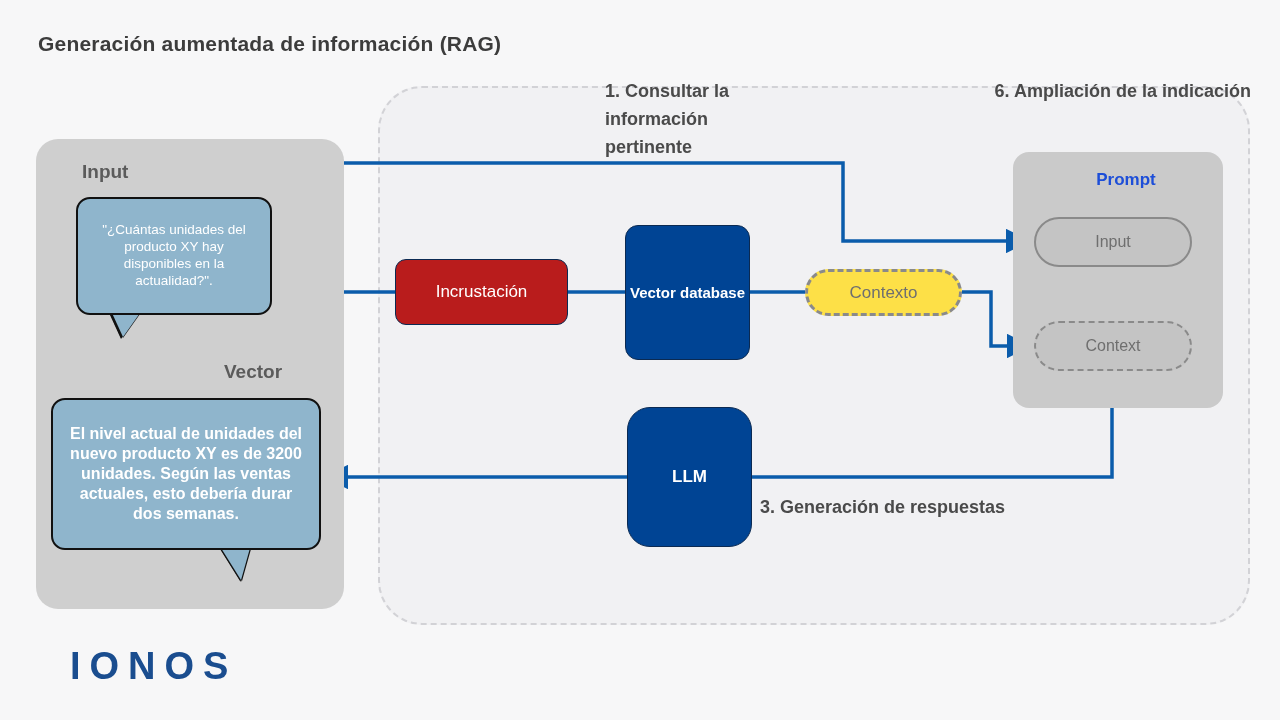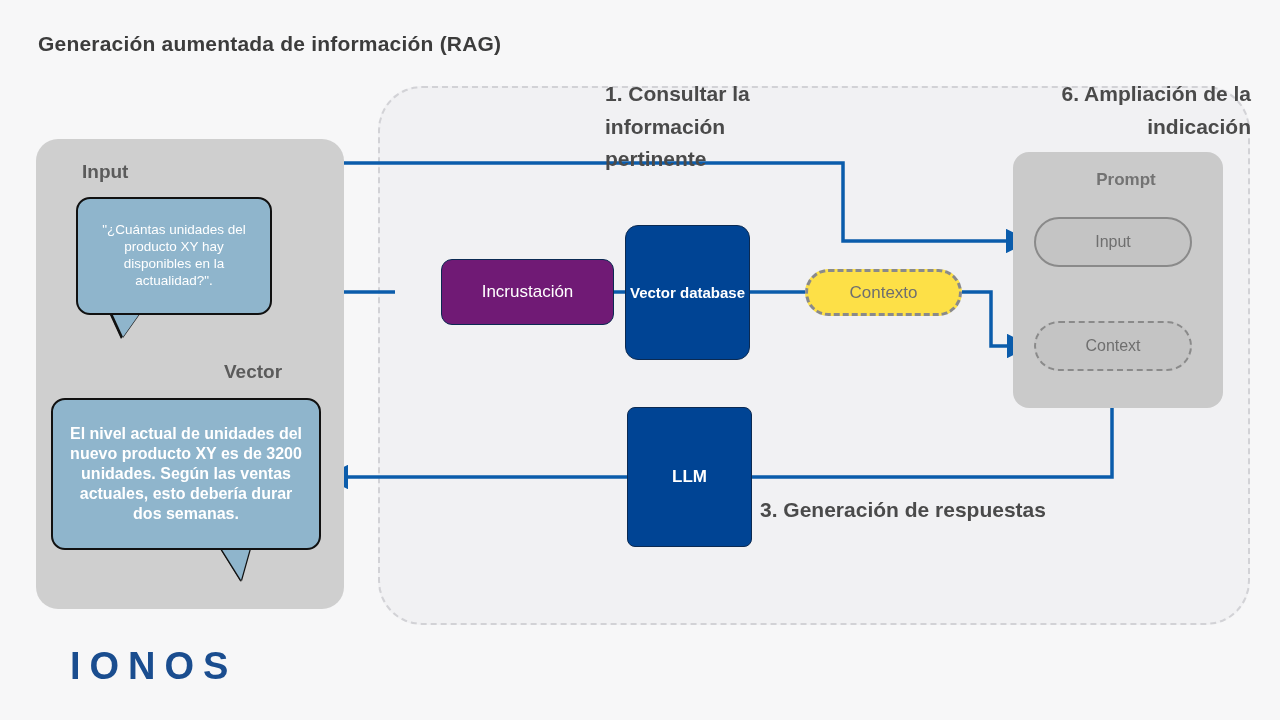--- a/index.html
+++ b/index.html
@@ -124,44 +124,43 @@
     text-align: center;
     color: #ffffff;
     box-sizing: border-box;
     border: 1.5px solid #0b2a52;
   }
   #embedding-node {
     left: 395px;
     top: 259px;
     width: 173px;
     height: 66px;
-    background: #701a75;
+    background: #b91c1c;
     border-radius: 11px;
     font-size: 17px;
-    margin-left: 46px;
   }
   #vectordb-node {
     left: 625px;
     top: 225px;
     width: 125px;
     height: 135px;
     background: #004494;
     border-radius: 13px;
     font-size: 15px;
     font-weight: bold;
     line-height: 1.3;
     text-align: center;
   }
   #llm-node {
     left: 627px;
     top: 407px;
     width: 125px;
     height: 140px;
     background: #004494;
-    border-radius: 8px;
+    border-radius: 23px;
     font-size: 17px;
     font-weight: bold;
   }
 
   
   #contexto-pill {
     position: absolute;
     left: 805px;
     top: 269px;
     width: 157px;
@@ -188,21 +187,21 @@
     border-radius: 16px;
   }
   #prompt-heading {
     position: absolute;
     left: 1013px;
     top: 170px;
     width: 226px;
     text-align: center;
     font-size: 17px;
     font-weight: bold;
-    color: #737373;
+    color: #1d4ed8;
   }
   .prompt-slot {
     position: absolute;
     left: 1034px;
     width: 158px;
     height: 50px;
     background: #c4c4c4;
     border-radius: 26px;
     display: flex;
     align-items: center;
@@ -216,21 +215,21 @@
     border: 2.5px solid #8a8a8a;
   }
   #prompt-context-slot {
     top: 321px;
     border: 2.5px dashed #8a8a8a;
   }
 
   
   .step-label {
     position: absolute;
-    font-size: 21px;
+    font-size: 18px;
     font-weight: bold;
     color: #4a4a4a;
     line-height: 1.55;
   }
   #step-1 { left: 605px; top: 78px; width: 185px; }
   #step-2 { left: 965px; top: 78px; width: 286px; text-align: right; }
   #step-3 { left: 760px; top: 494px; }
 
   
   #ionos-logo {

